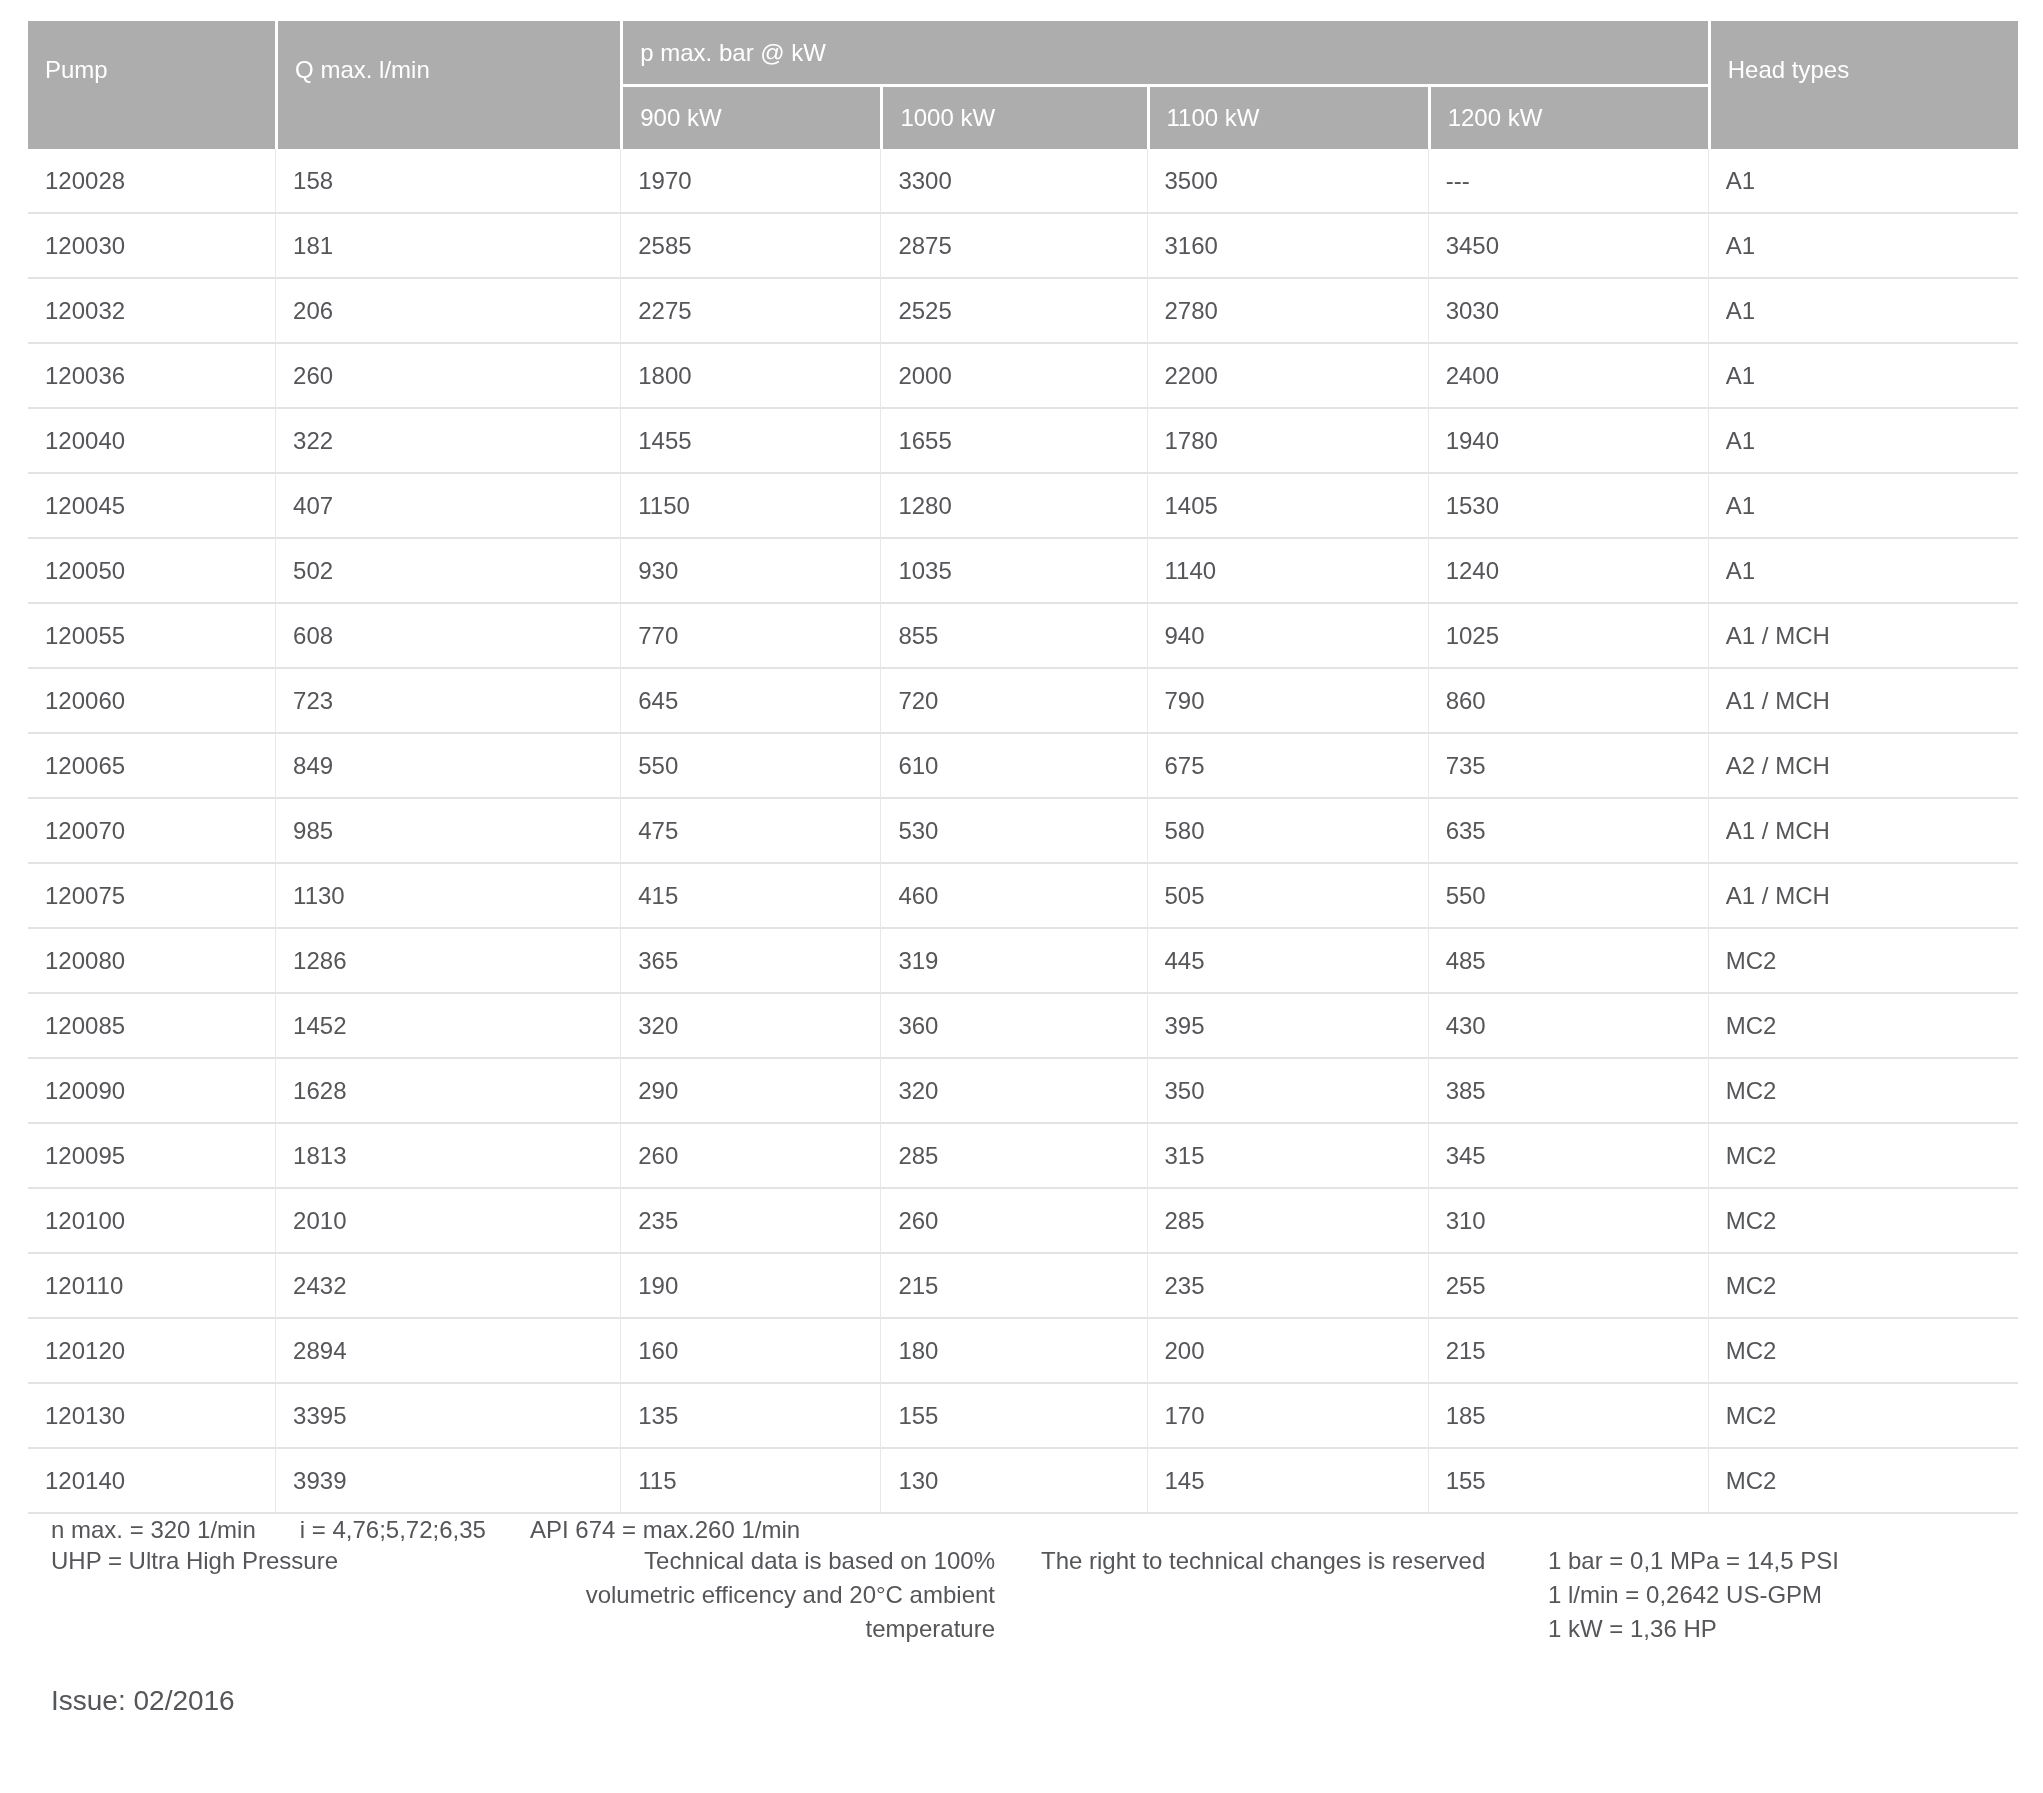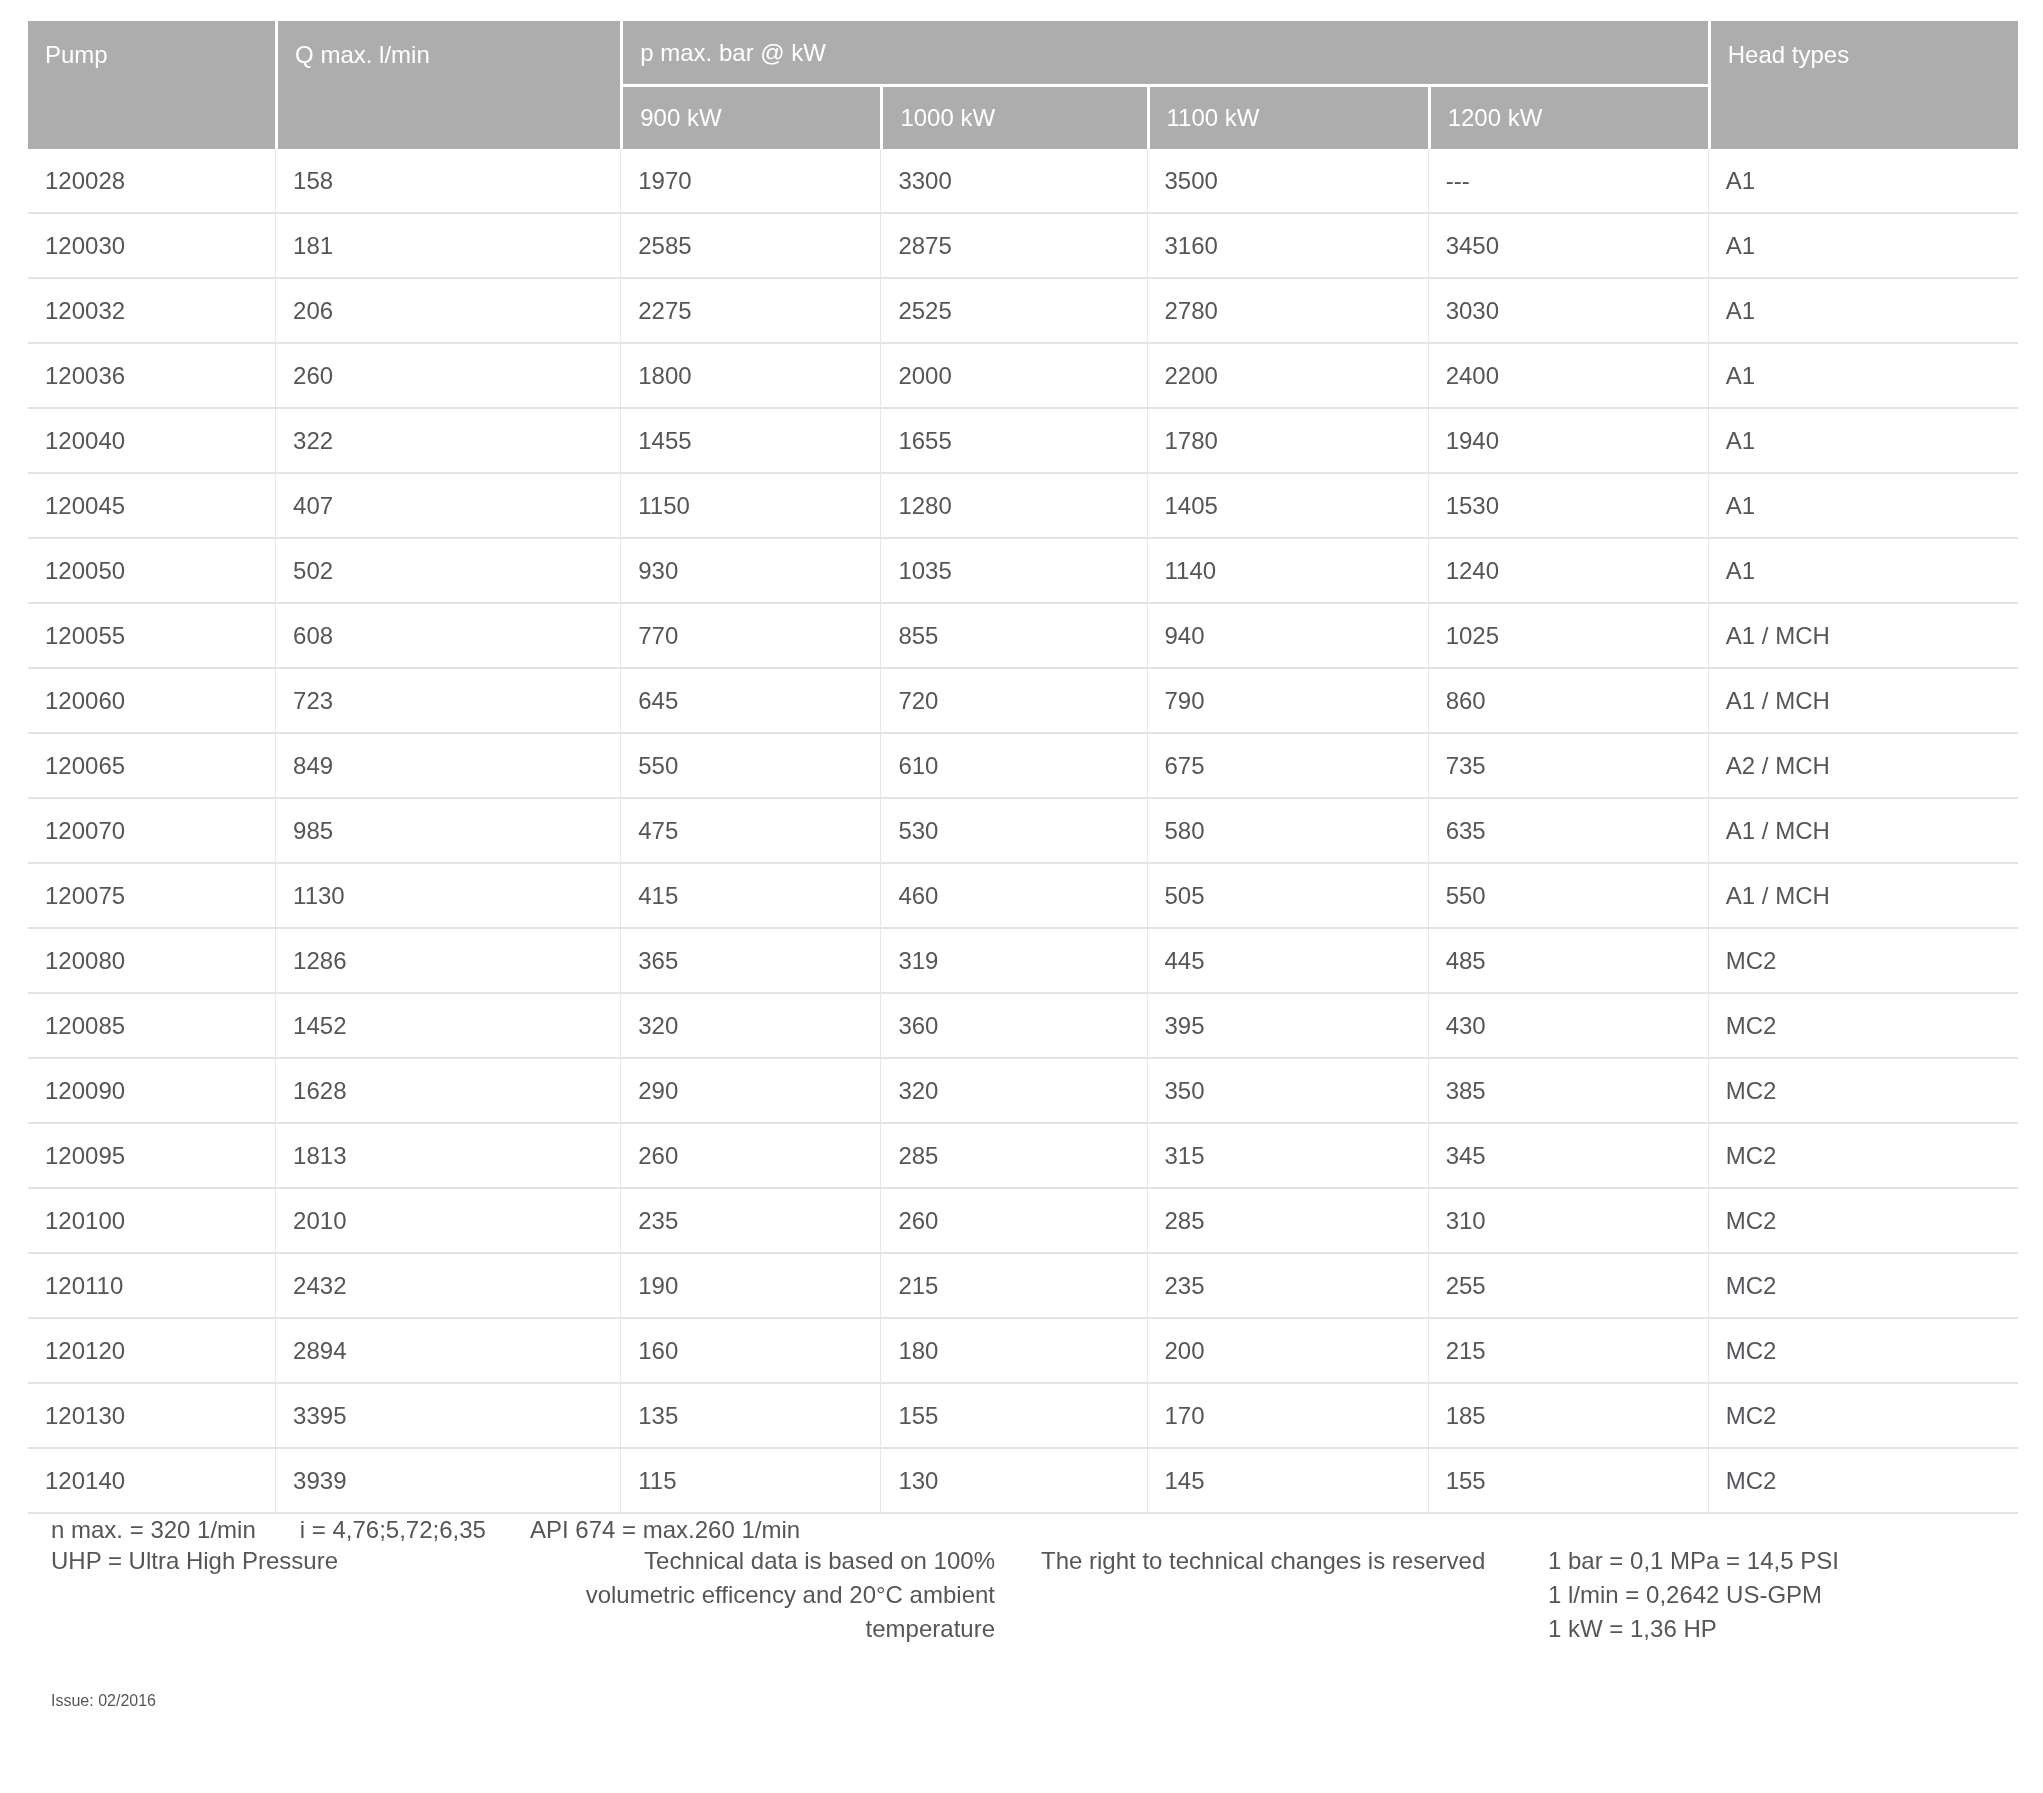--- a/index.html
+++ b/index.html
@@ -35,21 +35,21 @@
     color: #ffffff;
     font-weight: normal;
     text-align: left;
     padding: 0 8.6px 0 17px;
     box-sizing: border-box;
   }
   thead tr.h1 { height: 66px; }
   thead tr.h2 { height: 62px; padding-left: 32px; }
   thead th.rowspan2 {
     vertical-align: top;
-    padding-top: 20px;
+    padding-top: 35px;
   }
   thead th + th { border-left: 3.4px solid #ffffff; }
   thead th.group { border-bottom: 3.4px solid #ffffff; vertical-align: middle; }
   thead tr.h2 th { vertical-align: middle; }
   thead tr.h2 th:first-child { border-left: 3.4px solid #ffffff; }
 
   tbody td {
     height: 63px;
     box-sizing: content-box;
     vertical-align: middle;
@@ -78,21 +78,21 @@
     line-height: 34px;
   }
   .footer-block .fb-item { position: absolute; top: 0; }
   .fb-uhp      { left: 23px;   white-space: nowrap; }
   .fb-tech     { left: 526px;  width: 441px; text-align: right; }
   .fb-rights   { left: 1013px; white-space: nowrap; }
   .fb-conv     { left: 1520px; white-space: nowrap; }
   .issue-line {
     margin-top: 36px;
     padding-left: 23px;
-    font-size: 16px;
+    font-size: 28px;
     line-height: 29px;
   }
 </style>
 </head>
 <body>
 
 <div class="page">
 
   <table class="spec">
     <colgroup>

